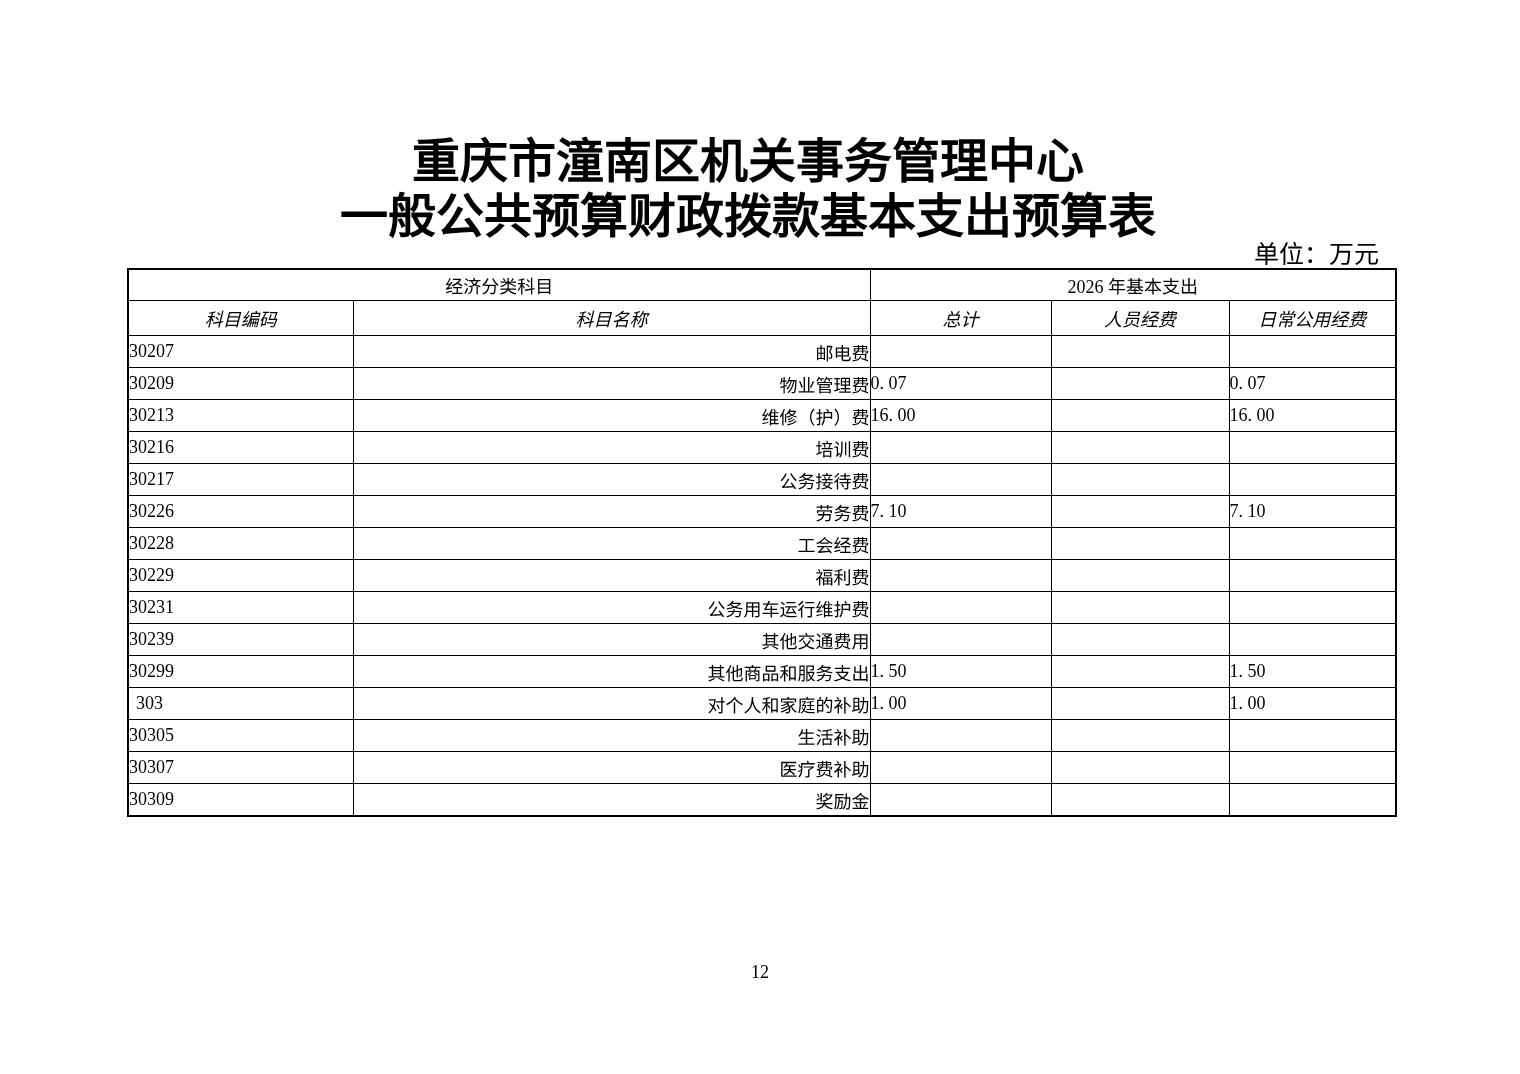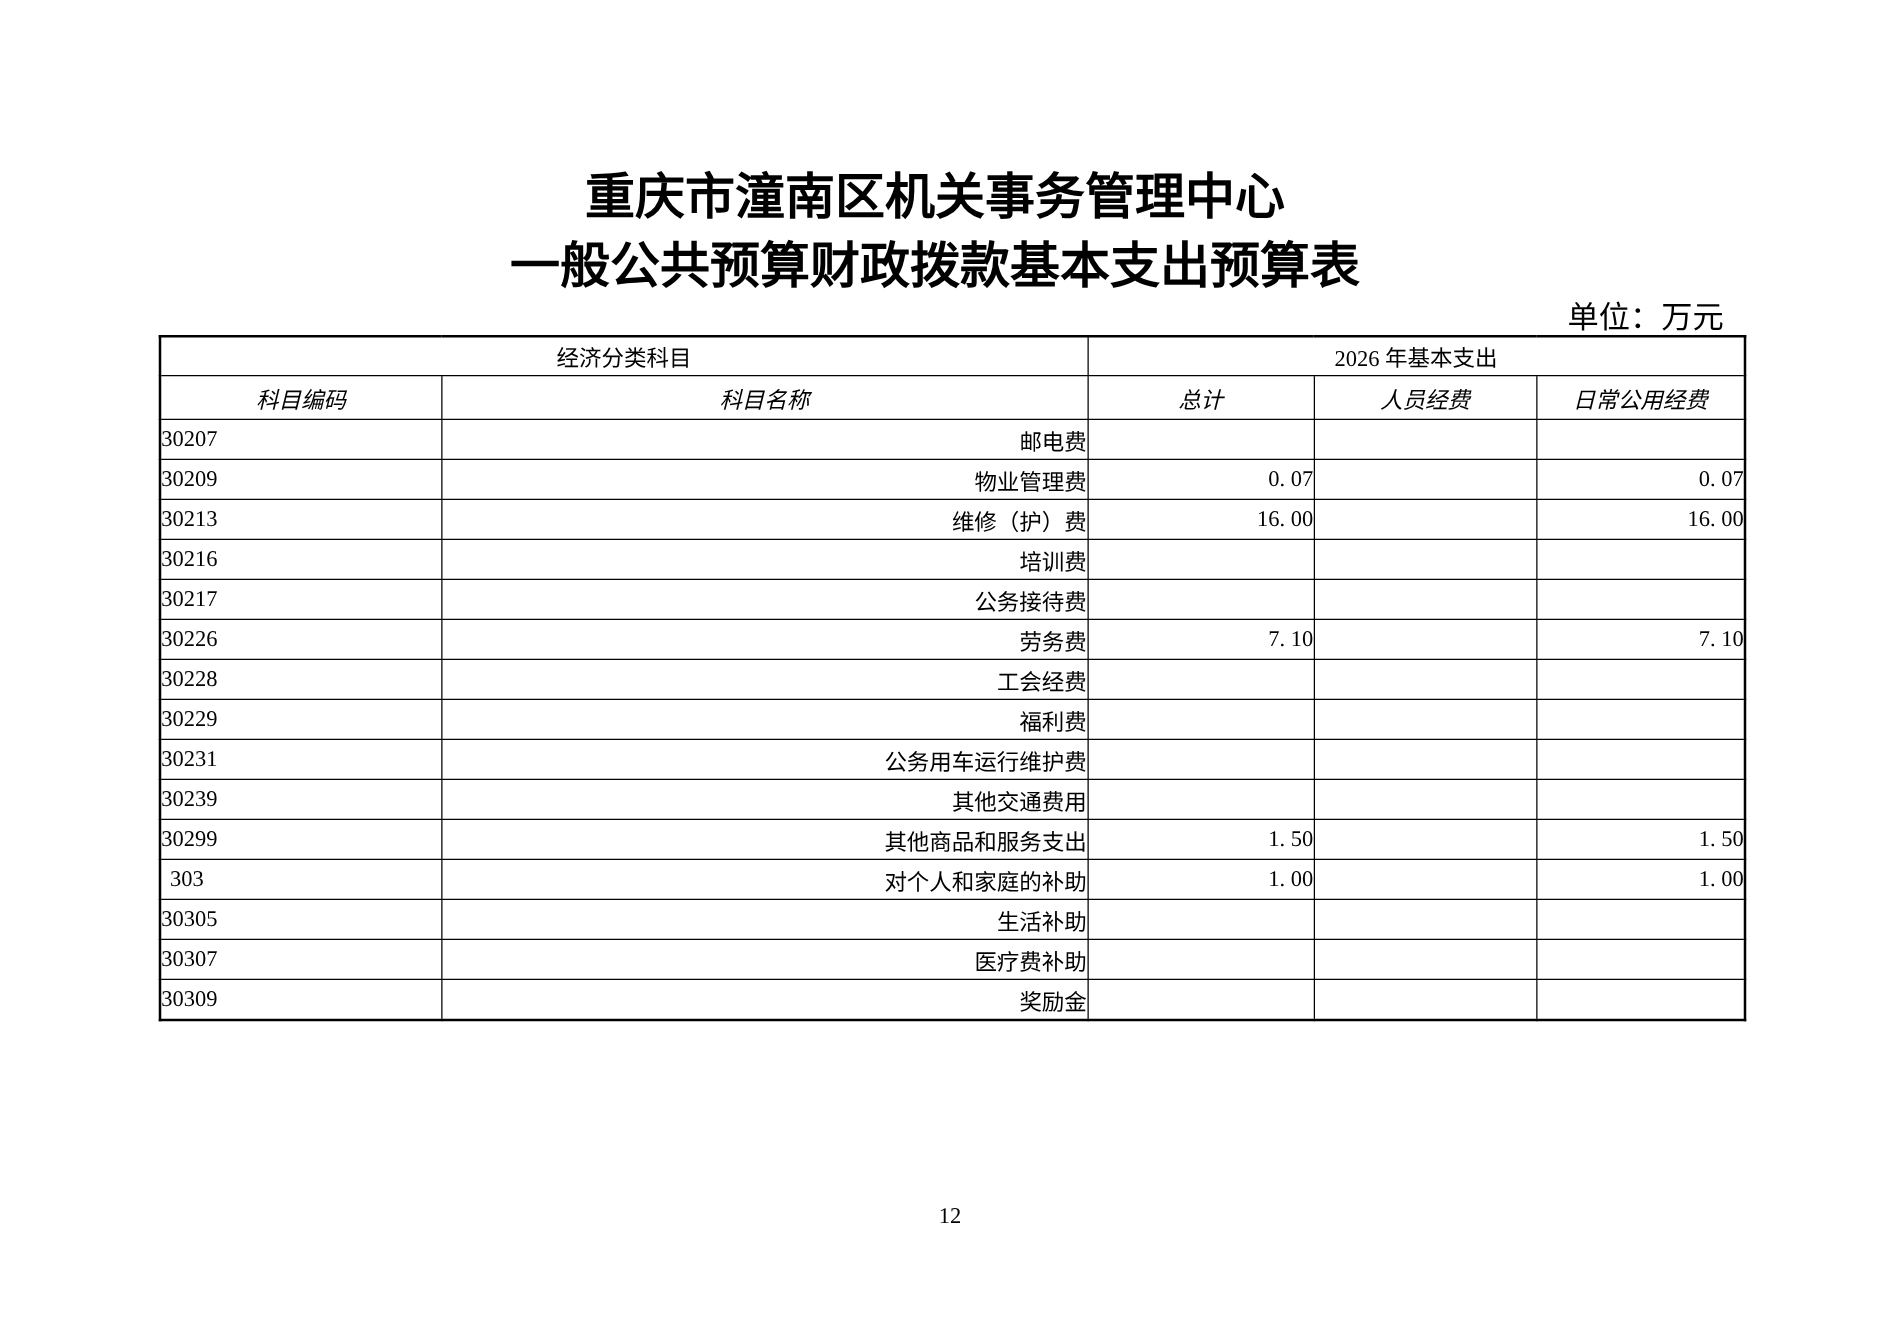--- a/index.html
+++ b/index.html
@@ -14,21 +14,21 @@
     width: 1520px;
     height: 1074px;
     background: #ffffff;
     overflow: hidden;
   }
   .doc-title {
     position: absolute;
     left: 0;
     width: 1496px;
     text-align: center;
-    font-size: 40px;
+    font-size: 48px;
     font-weight: bold;
     line-height: 1;
     letter-spacing: 0px;
     white-space: nowrap;
   }
   .doc-title.line1 { top: 138px; }
   .doc-title.line2 { top: 193px; }
   .unit-note {
     position: absolute;
     top: 240px;
@@ -55,21 +55,21 @@
     padding: 0;
     overflow: hidden;
     white-space: nowrap;
     vertical-align: middle;
   }
   table.budget thead tr.group-row th { height: 30px; text-align: center; }
   table.budget thead tr.cols-row  th { height: 34px; text-align: center; font-style: italic; }
   table.budget tbody td { height: 31px; }
   td.c-code { text-align: left; padding-left: 18px; font-size: 19px; }
   td.c-name { text-align: right; padding-left: 13px; font-size: 19px; }
-  td.c-num  { text-align: right; padding-right: 10px; font-size: 18px; margin-left: 28px; }
+  td.c-num  { text-align: left; padding-right: 10px; font-size: 18px; margin-left: 28px; }
   tr.lv1 td.c-code { padding-left: 7px; }
   tr.lv1 td.c-name { padding-left: 20px; }
   .page-number {
     position: absolute;
     top: 962px;
     left: 0;
     width: 1520px;
     text-align: center;
     font-size: 18px;
   }

